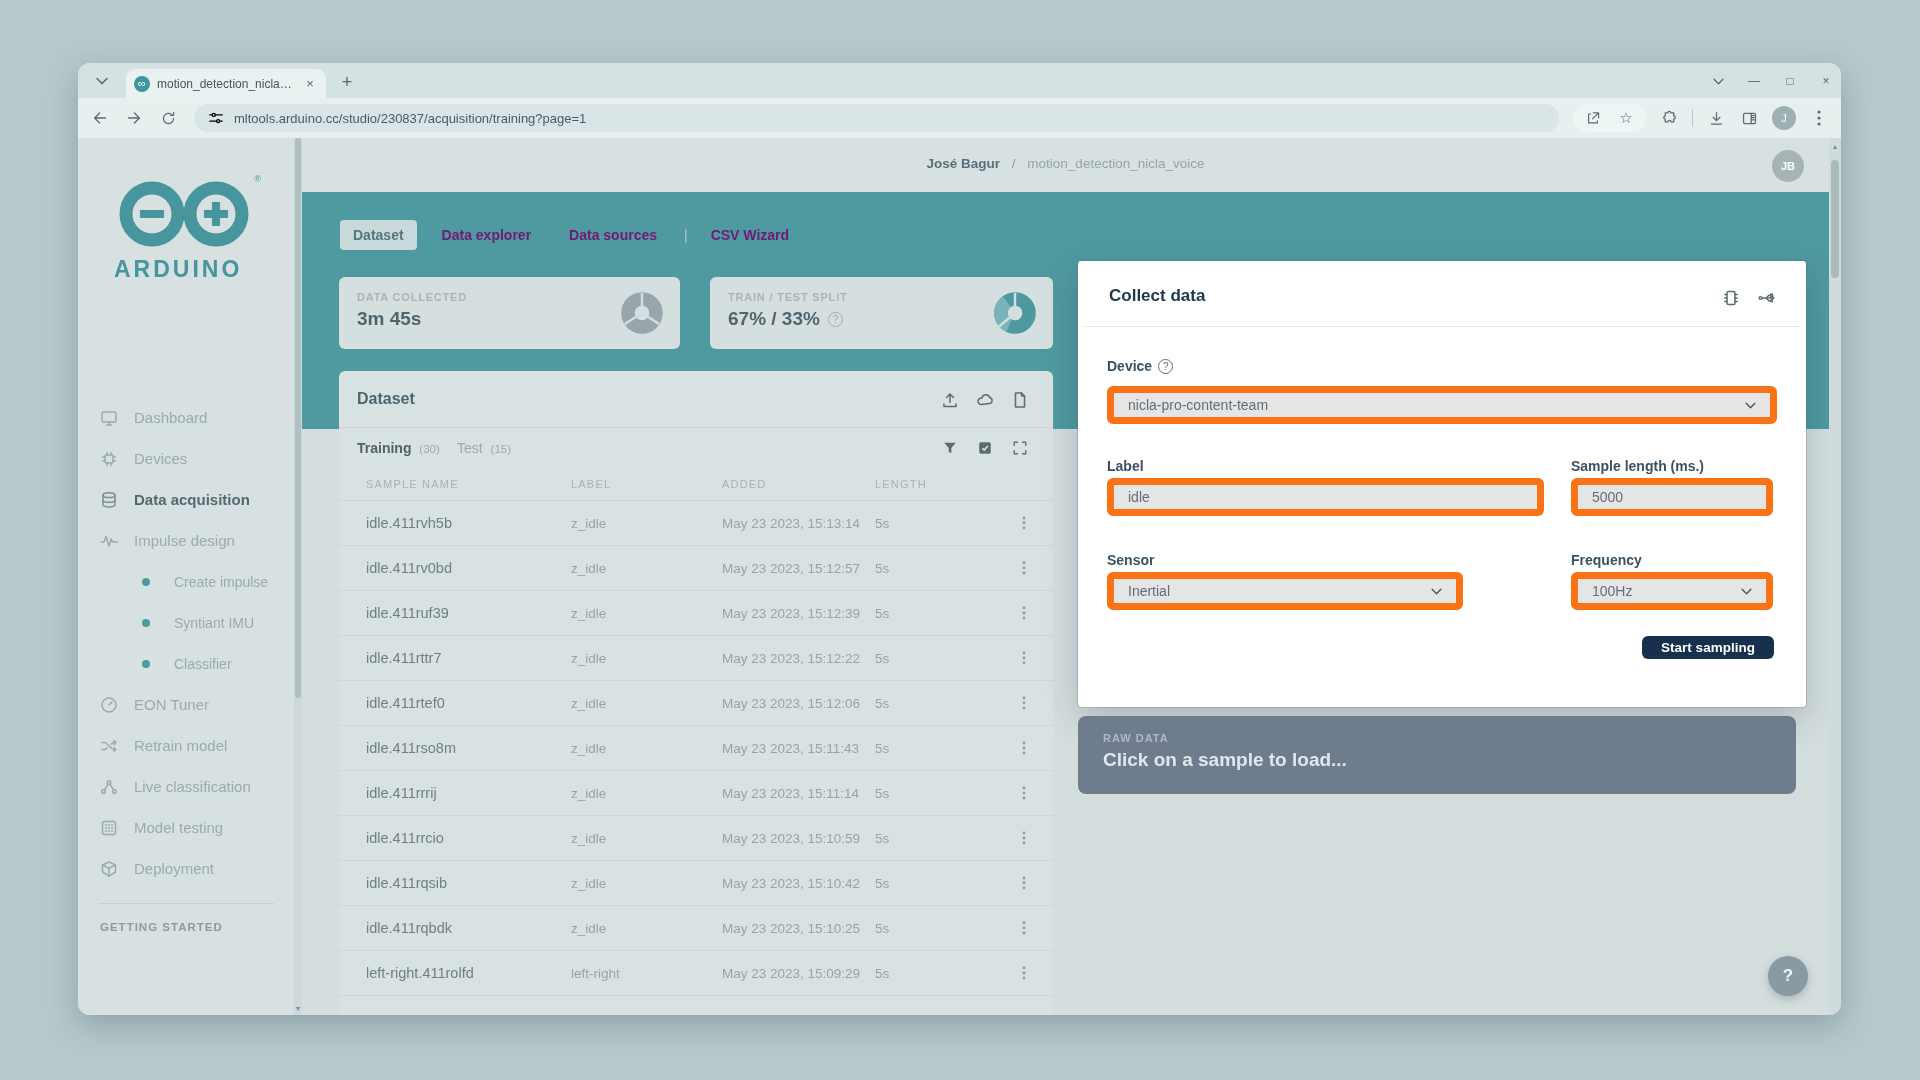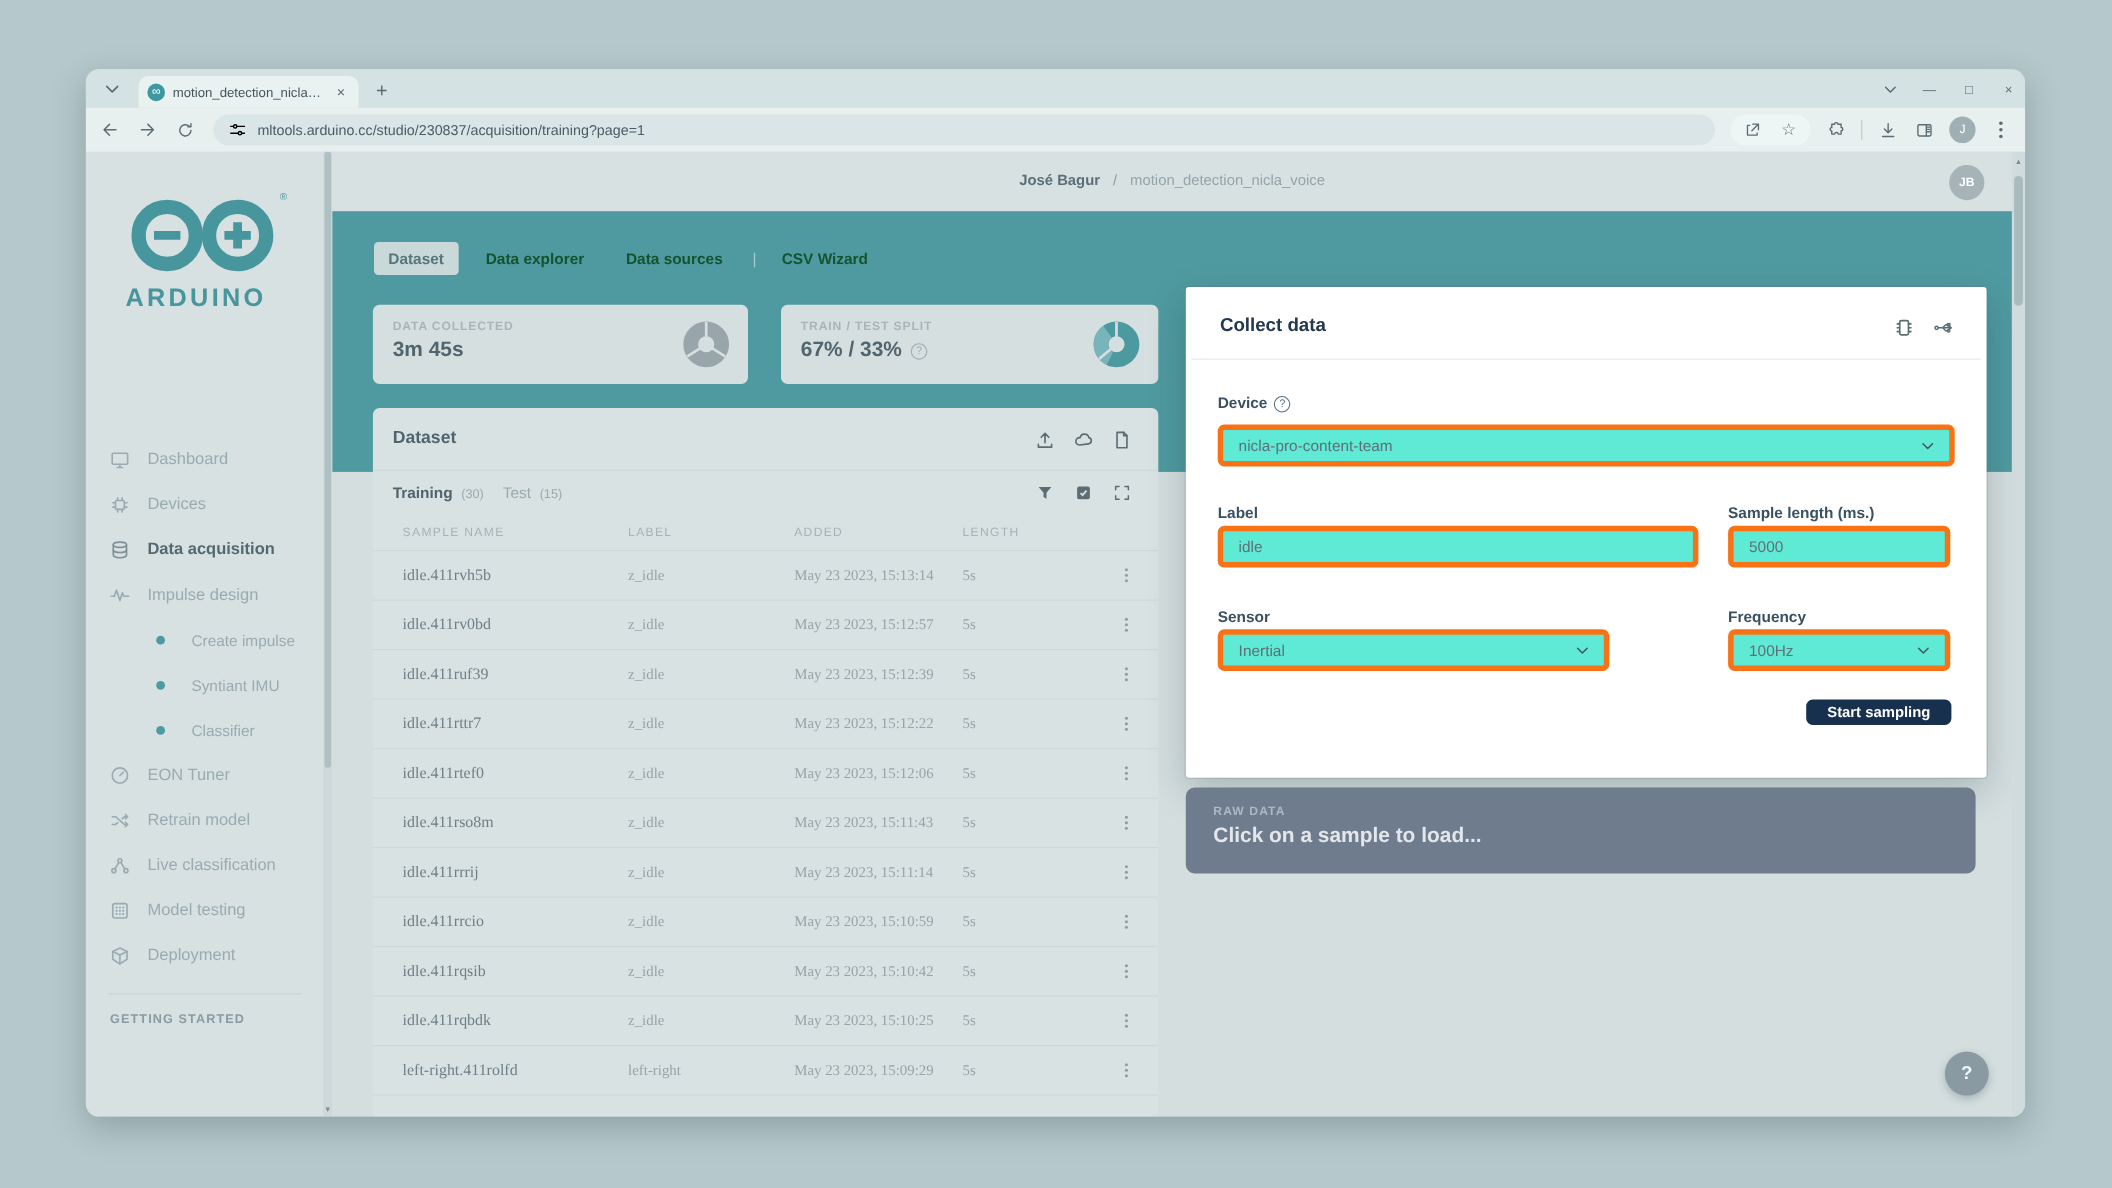--- a/index.html
+++ b/index.html
@@ -74,21 +74,21 @@
   .breadcrumb { position:absolute; left:0; right:0; top:18px; text-align:center; font-size:13.5px; }
   .bc-user { color:#5a6f78; font-weight:bold; }
   .bc-sep { color:#8a9ba1; margin:0 8px; }
   .bc-project { color:#93a4ab; }
   .avatar { position:absolute; right:37px; top:12px; width:32px; height:32px; border-radius:50%;
             background:#a6b4b8; color:#fff; font-size:11px; font-weight:bold; line-height:32px; text-align:center; }
 
   .teal-band { position:absolute; left:0; top:54px; width:1527px; height:237px; background:#4f9aa0; }
 
   .et-tabs { position:absolute; left:38px; top:82px; display:flex; align-items:center; height:30px; }
-  .et-tab { font-size:14px; font-weight:bold; color:#14532d; padding:7px 13px; border-radius:4px; }
+  .et-tab { font-size:14px; font-weight:bold; color:#701a75; padding:7px 13px; border-radius:4px; }
   .et-tab.active { background:#c9d8d9; color:#56767c; }
   .et-tab + .et-tab { margin-left:12px; }
   .et-sep { color:#a8cdd0; margin:0 10px 0 14px; font-size:14px; }
 
   .stat-card { position:absolute; top:139px; height:72px; background:#d5dfdf; border-radius:6px; }
   .card1 { left:37px; width:341px; }
   .card2 { left:408px; width:343px; }
   .stat-label { position:absolute; left:18px; top:14px; font-size:11px; letter-spacing:.8px;
                 color:#a7b5b8; font-weight:bold; }
   .stat-value { position:absolute; left:18px; top:31px; font-size:19px; font-weight:bold; color:#51656f; }
@@ -105,38 +105,38 @@
   .dp-icons { position:absolute; right:24px; top:20px; display:flex; gap:17px; color:#8d9ca1; }
   .dp-icons .tb-icon { width:18px; height:18px; }
   .dp-subheader { position:relative; height:40px;text-align:center; }
   .dp-train { position:absolute; left:18px; top:12px; font-size:14px; font-weight:bold; color:#4f646d; }
   .dp-count { font-size:11.5px; color:#9aa9ad; font-weight:normal; margin-left:4px; }
   .dp-test { position:absolute; left:118px; top:12px; font-size:14px; color:#9aa9ad; }
   .dp-colrow { display:grid; grid-template-columns:205px 151px 153px 1fr 18px; padding:0 20px 0 27px;
                height:32px; align-items:center; }
   .dp-colrow span { font-size:11px; letter-spacing:1.2px; color:#a5b3b7; }
   .trow { display:grid; grid-template-columns:205px 151px 153px 1fr 18px; padding:0 20px 0 27px;
-          height:45px; align-items:center; border-top:1px solid #cbd7d8;font-family:Liberation Serif, serif; }
+          height:45px; align-items:center; border-top:1px solid #cbd7d8; }
   .c-name { font-size:14.5px; color:#6e7f86; }
   .c-sub  { font-size:13.5px; color:#95a4a9; }
   .c-kebab { color:#8d9ca1; display:flex; justify-content:center; }
 
   
   .collect-wrap { position:absolute; left:776px; top:123px; width:728px; height:446px;
                   background:#fff; border:5px solid #ffffff; border-radius:3px;
                   box-shadow:0 0 0 1px rgba(90,110,120,.25), 0 12px 34px rgba(20,40,50,.22); }
   .collect { position:relative; width:100%; height:100%; background:#fff; }
   .cd-title { position:absolute; left:26px; top:20px; font-size:17px; font-weight:bold; color:#22384e; }
   .cd-icons { position:absolute; right:24px; top:22px; display:flex; gap:16px; color:#5f7382; }
   .cd-divider { position:absolute; left:0; right:0; top:60px; height:1px; background:#e4e9ec; }
   .f-label { position:absolute; font-size:14px; font-weight:bold; color:#3a5163; }
   .q-circle { display:inline-block; width:15px; height:15px; border:1px solid #58707f; border-radius:50%;
               color:#58707f; font-size:10px; font-weight:normal; line-height:14px; text-align:center;
               vertical-align:1px; margin-left:6px; }
-  .field { position:absolute; height:38px; border:5px solid #f97316; border-radius:6px; background:#5eead4;
+  .field { position:absolute; height:38px; border:7px solid #f97316; border-radius:6px; background:#e5e5e5;
            display:flex; align-items:center; padding:0 14px; font-size:14px; color:#5e6f79; }
   .field.select { justify-content:space-between; }
   .field input { border:none; outline:none; width:100%; font-size:14px; color:#5e6f79;
                  font-family:"Liberation Sans","DejaVu Sans",sans-serif; background:transparent; }
   .chev { color:#45525c; }
   .btn-start { position:absolute; right:27px; top:370px; width:132px; height:23px; background:#16304d;
                color:#fff; font-size:13.5px; font-weight:bold; border:none; border-radius:6px; }
 
   
   .rawdata { position:absolute; left:776px; top:578px; width:718px; height:78px;

